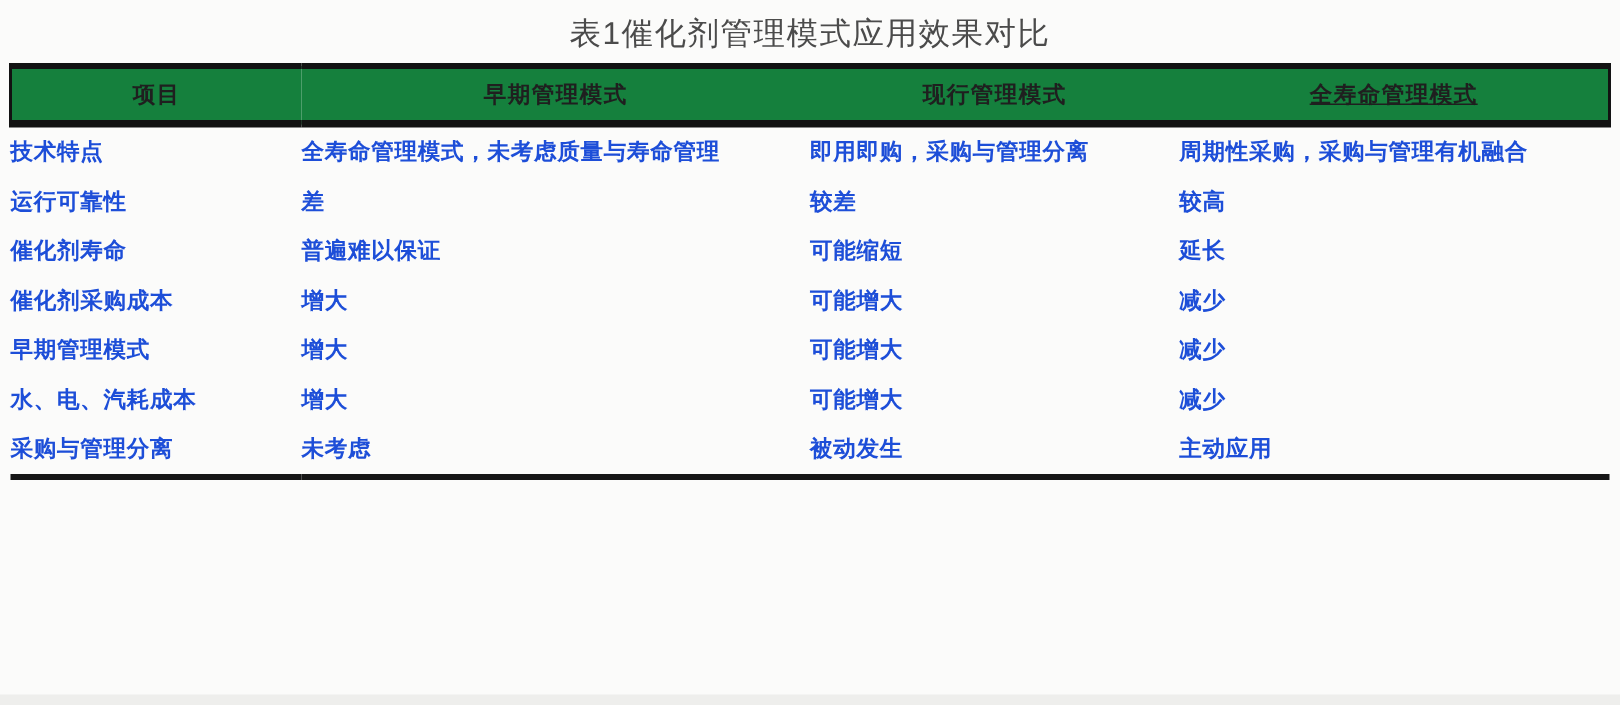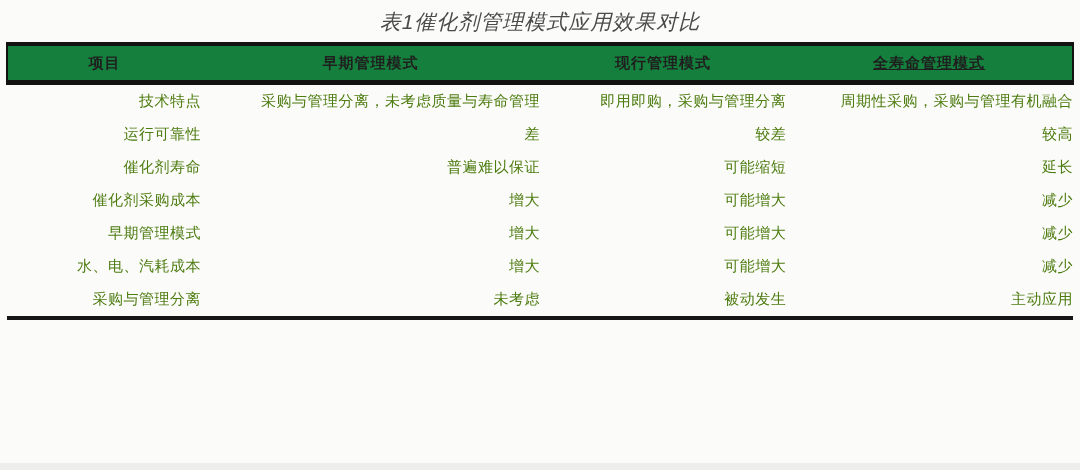--- a/index.html
+++ b/index.html
@@ -15,21 +15,20 @@
     position: relative;
   }
   .page-title {
     height: 34px;
     padding-top: 8px;
     text-align: center;
     font-size: 21px;
     letter-spacing: 1px;
     color: #4b4b4b;
     font-weight: 500;
-    font-style: italic;
   }
   .table-wrap {
     margin: 0 6px;
   }
   table {
     width: 100%;
     border-collapse: collapse;
     table-layout: fixed;
     border-bottom: 4px solid #161616;
   }
@@ -46,26 +45,26 @@
     font-weight: 700;
     letter-spacing: 1px;
     color: #1f1f1f;
     text-align: center;
     padding: 0;
   }
   thead th:first-child { border-left: 2px solid #121212; }
   thead th:last-child  { border-right: 2px solid #121212; text-decoration: underline; }
   tbody td {
     height: 33px;
-    text-align: right;
+    text-align: left;
     vertical-align: middle;
     font-size: 15px;
-    font-weight: 400;
+    font-weight: 700;
     letter-spacing: 0.5px;
-    color: #4d7c0f;
+    color: #1d4ed8;
     padding: 0;
     white-space: nowrap;
   }
   .bottom-shade {
     position: absolute;
     left: 0;
     bottom: 0;
     width: 100%;
     height: 7px;
     background: #eeeeec;
@@ -88,21 +87,21 @@
       <tr>
         <th>项目</th>
         <th>早期管理模式</th>
         <th>现行管理模式</th>
         <th>全寿命管理模式</th>
       </tr>
     </thead>
     <tbody>
         <tr>
           <td>技术特点</td>
-          <td>采购与管理分离，未考虑质量与寿命管理</td>
+          <td>全寿命管理模式，未考虑质量与寿命管理</td>
           <td>即用即购，采购与管理分离</td>
           <td>周期性采购，采购与管理有机融合</td>
         </tr>
         <tr>
           <td>运行可靠性</td>
           <td>差</td>
           <td>较差</td>
           <td>较高</td>
         </tr>
         <tr>

